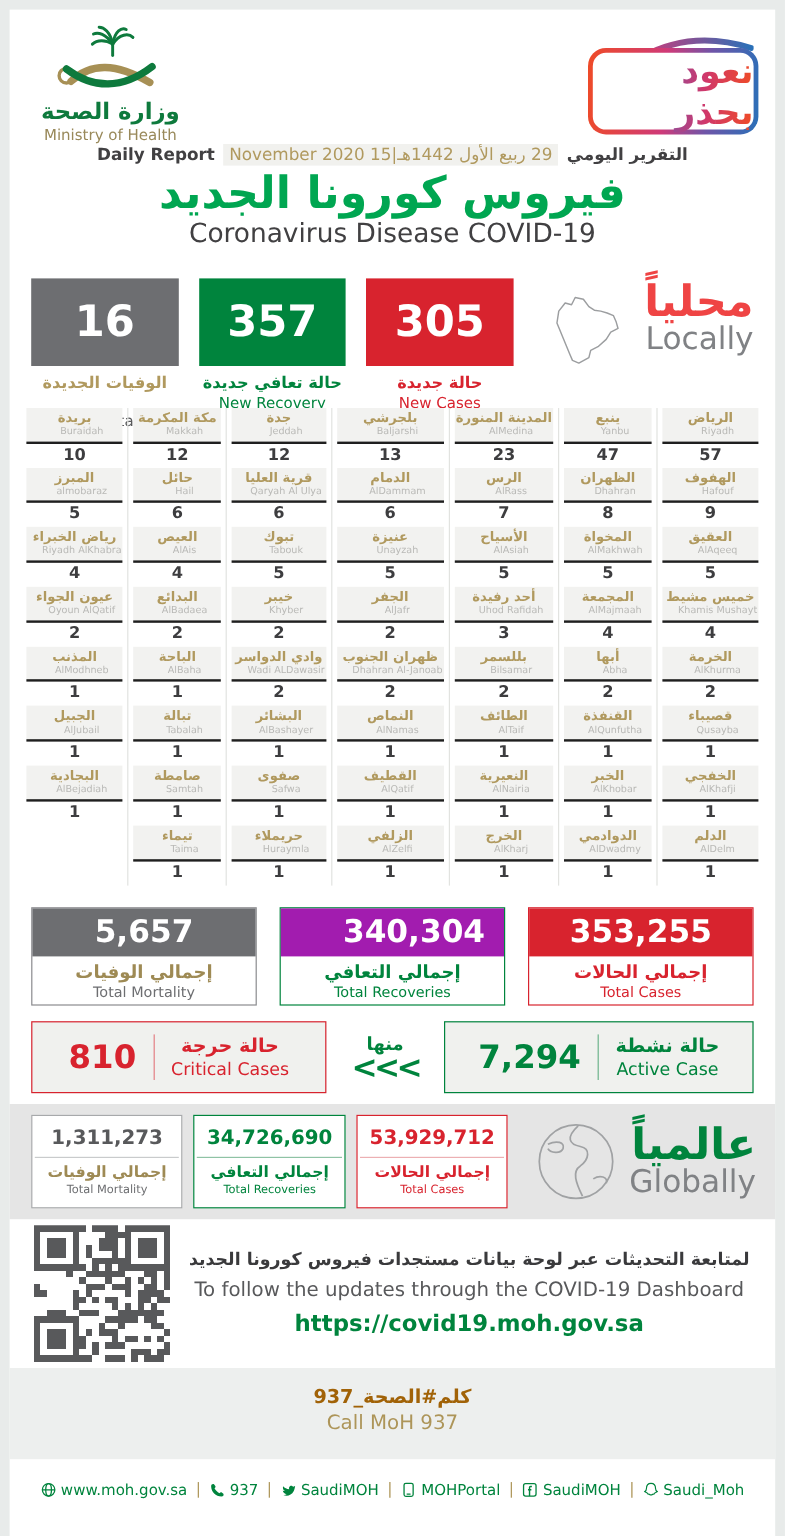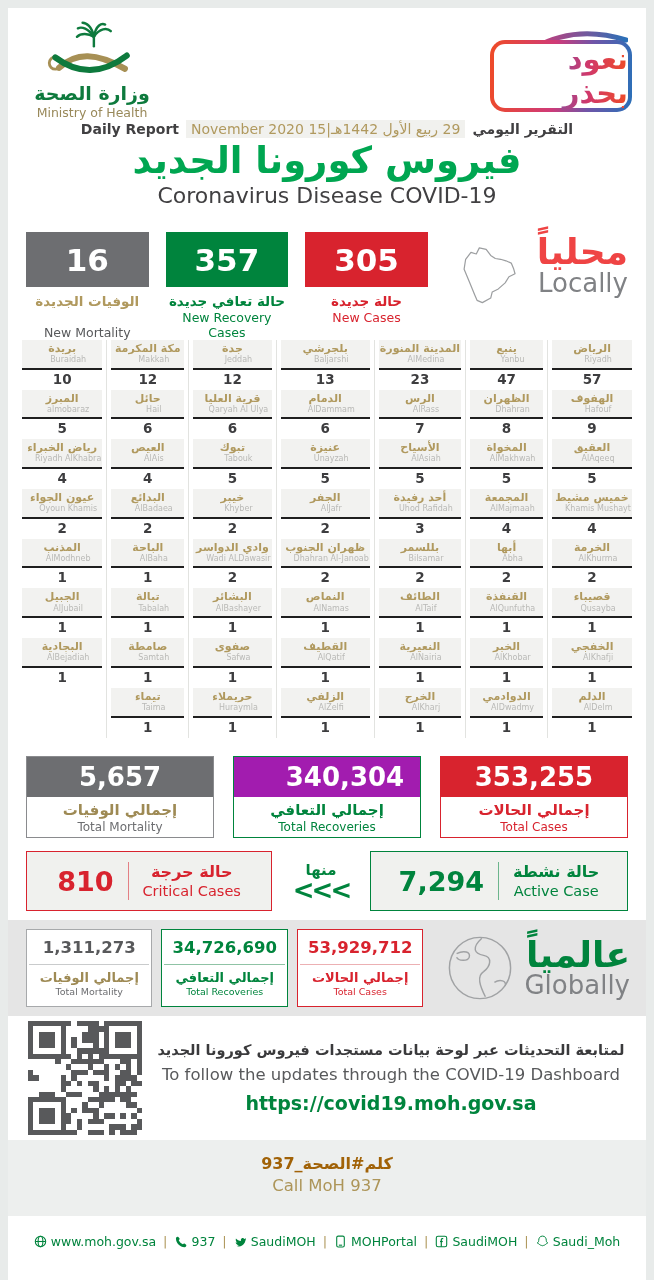--- a/index.html
+++ b/index.html
@@ -28,22 +28,22 @@
     font-size:14px; color:#414042; }
   .report-ar, .report-en { font-weight:bold; }
   .date-highlight { background:#f1f1ee; color:#b0995e; padding:1px 5px; direction:rtl; }
   .title-ar { color:#00a651; font-size:37px; font-weight:bold; direction:rtl; margin-top:2px; line-height:1.15; }
   .title-en { color:#414042; font-size:22px; margin-top:0px; }
 
   
   .local-row { position:absolute; left:18px; right:14px; top:224px; height:102px;
     display:flex; align-items:flex-start; }
   .stat { width:126px; text-align:center; margin-right:17px; }
-  .stat-box { height:55px; display:flex; align-items:center; justify-content:center;
-    color:#fff; font-size:31px; font-weight:bold; }
+  .stat-box { height:73px; display:flex; align-items:center; justify-content:center;
+    color:#fff; font-size:36px; font-weight:bold; }
   .stat-gray  .stat-box { background:#6d6e71; }
   .stat-green .stat-box { background:#00843d; }
   .stat-red   .stat-box { background:#d8232e; }
   .stat-ar { font-size:13.5px; font-weight:bold; margin-top:6px; direction:rtl; }
   .stat-en { font-size:12.5px; margin-top:1px; }
   .stat-gray  .stat-ar { color:#b0995e; } .stat-gray  .stat-en { color:#58595b;margin-top:16px; }
   .stat-green .stat-ar, .stat-green .stat-en { color:#00843d; }
   .stat-red   .stat-ar, .stat-red   .stat-en { color:#d8232e; }
   .ksa-map { width:76px; height:84px; margin:2px 6px 0 10px; flex:none; }
   .local-heading { flex:1; text-align:right; padding-right:4px; }
@@ -578,21 +578,21 @@
           <div class="city-cell">
             <div class="city-head">
               <div class="city-ar">رياض الخبراء</div>
               <div class="city-en">Riyadh AlKhabra</div>
             </div>
             <div class="city-count">4</div>
           </div>
           <div class="city-cell">
             <div class="city-head">
               <div class="city-ar">عيون الجواء</div>
-              <div class="city-en">Oyoun Khamis</div>
+              <div class="city-en">Oyoun AlQatif</div>
             </div>
             <div class="city-count">2</div>
           </div>
           <div class="city-cell">
             <div class="city-head">
               <div class="city-ar">المذنب</div>
               <div class="city-en">AlModhneb</div>
             </div>
             <div class="city-count">1</div>
           </div>

